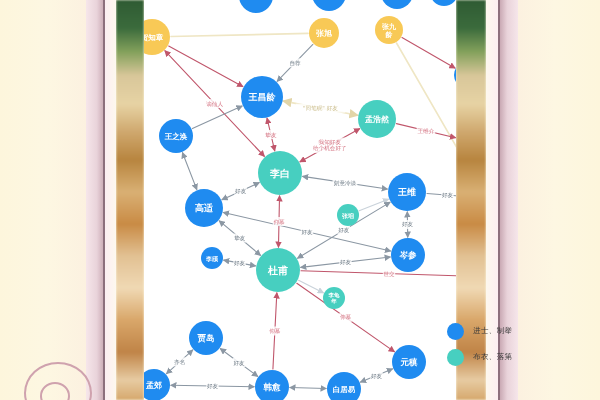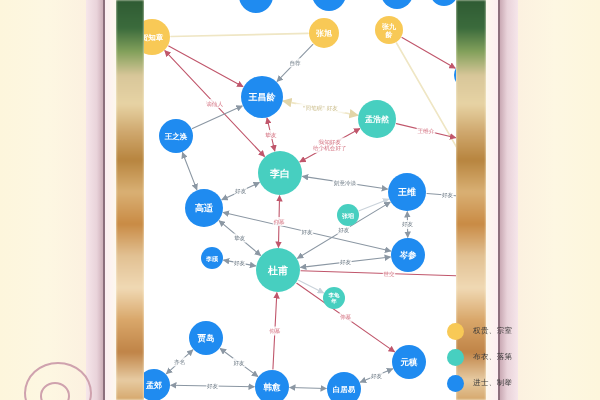--- a/index.html
+++ b/index.html
@@ -309,27 +309,23 @@
           </g>
           <g>
             <circle cx="265" cy="362" r="17" fill="#1f8bf0"></circle>
             <text x="265" y="362" class="nlabel" font-size="8.5">元稹</text>
           </g>
         </g>
     </svg>
 
     <div id="legend">
         <div class="lg-row">
-          <span class="lg-dot" style="background: rgb(248, 201, 86);"></span>
-          <span class="lg-txt">权贵、宗室</span>
+          <span class="lg-dot" style="background: rgb(31, 139, 240);"></span>
+          <span class="lg-txt">进士、制举</span>
         </div>
         <div class="lg-row">
           <span class="lg-dot" style="background: rgb(71, 207, 192);"></span>
           <span class="lg-txt">布衣、落第</span>
         </div>
-        <div class="lg-row">
-          <span class="lg-dot" style="background: rgb(31, 139, 240);"></span>
-          <span class="lg-txt">进士、制举</span>
-        </div>
       </div>
   </div>
 
 </div>
 
 </body></html>

